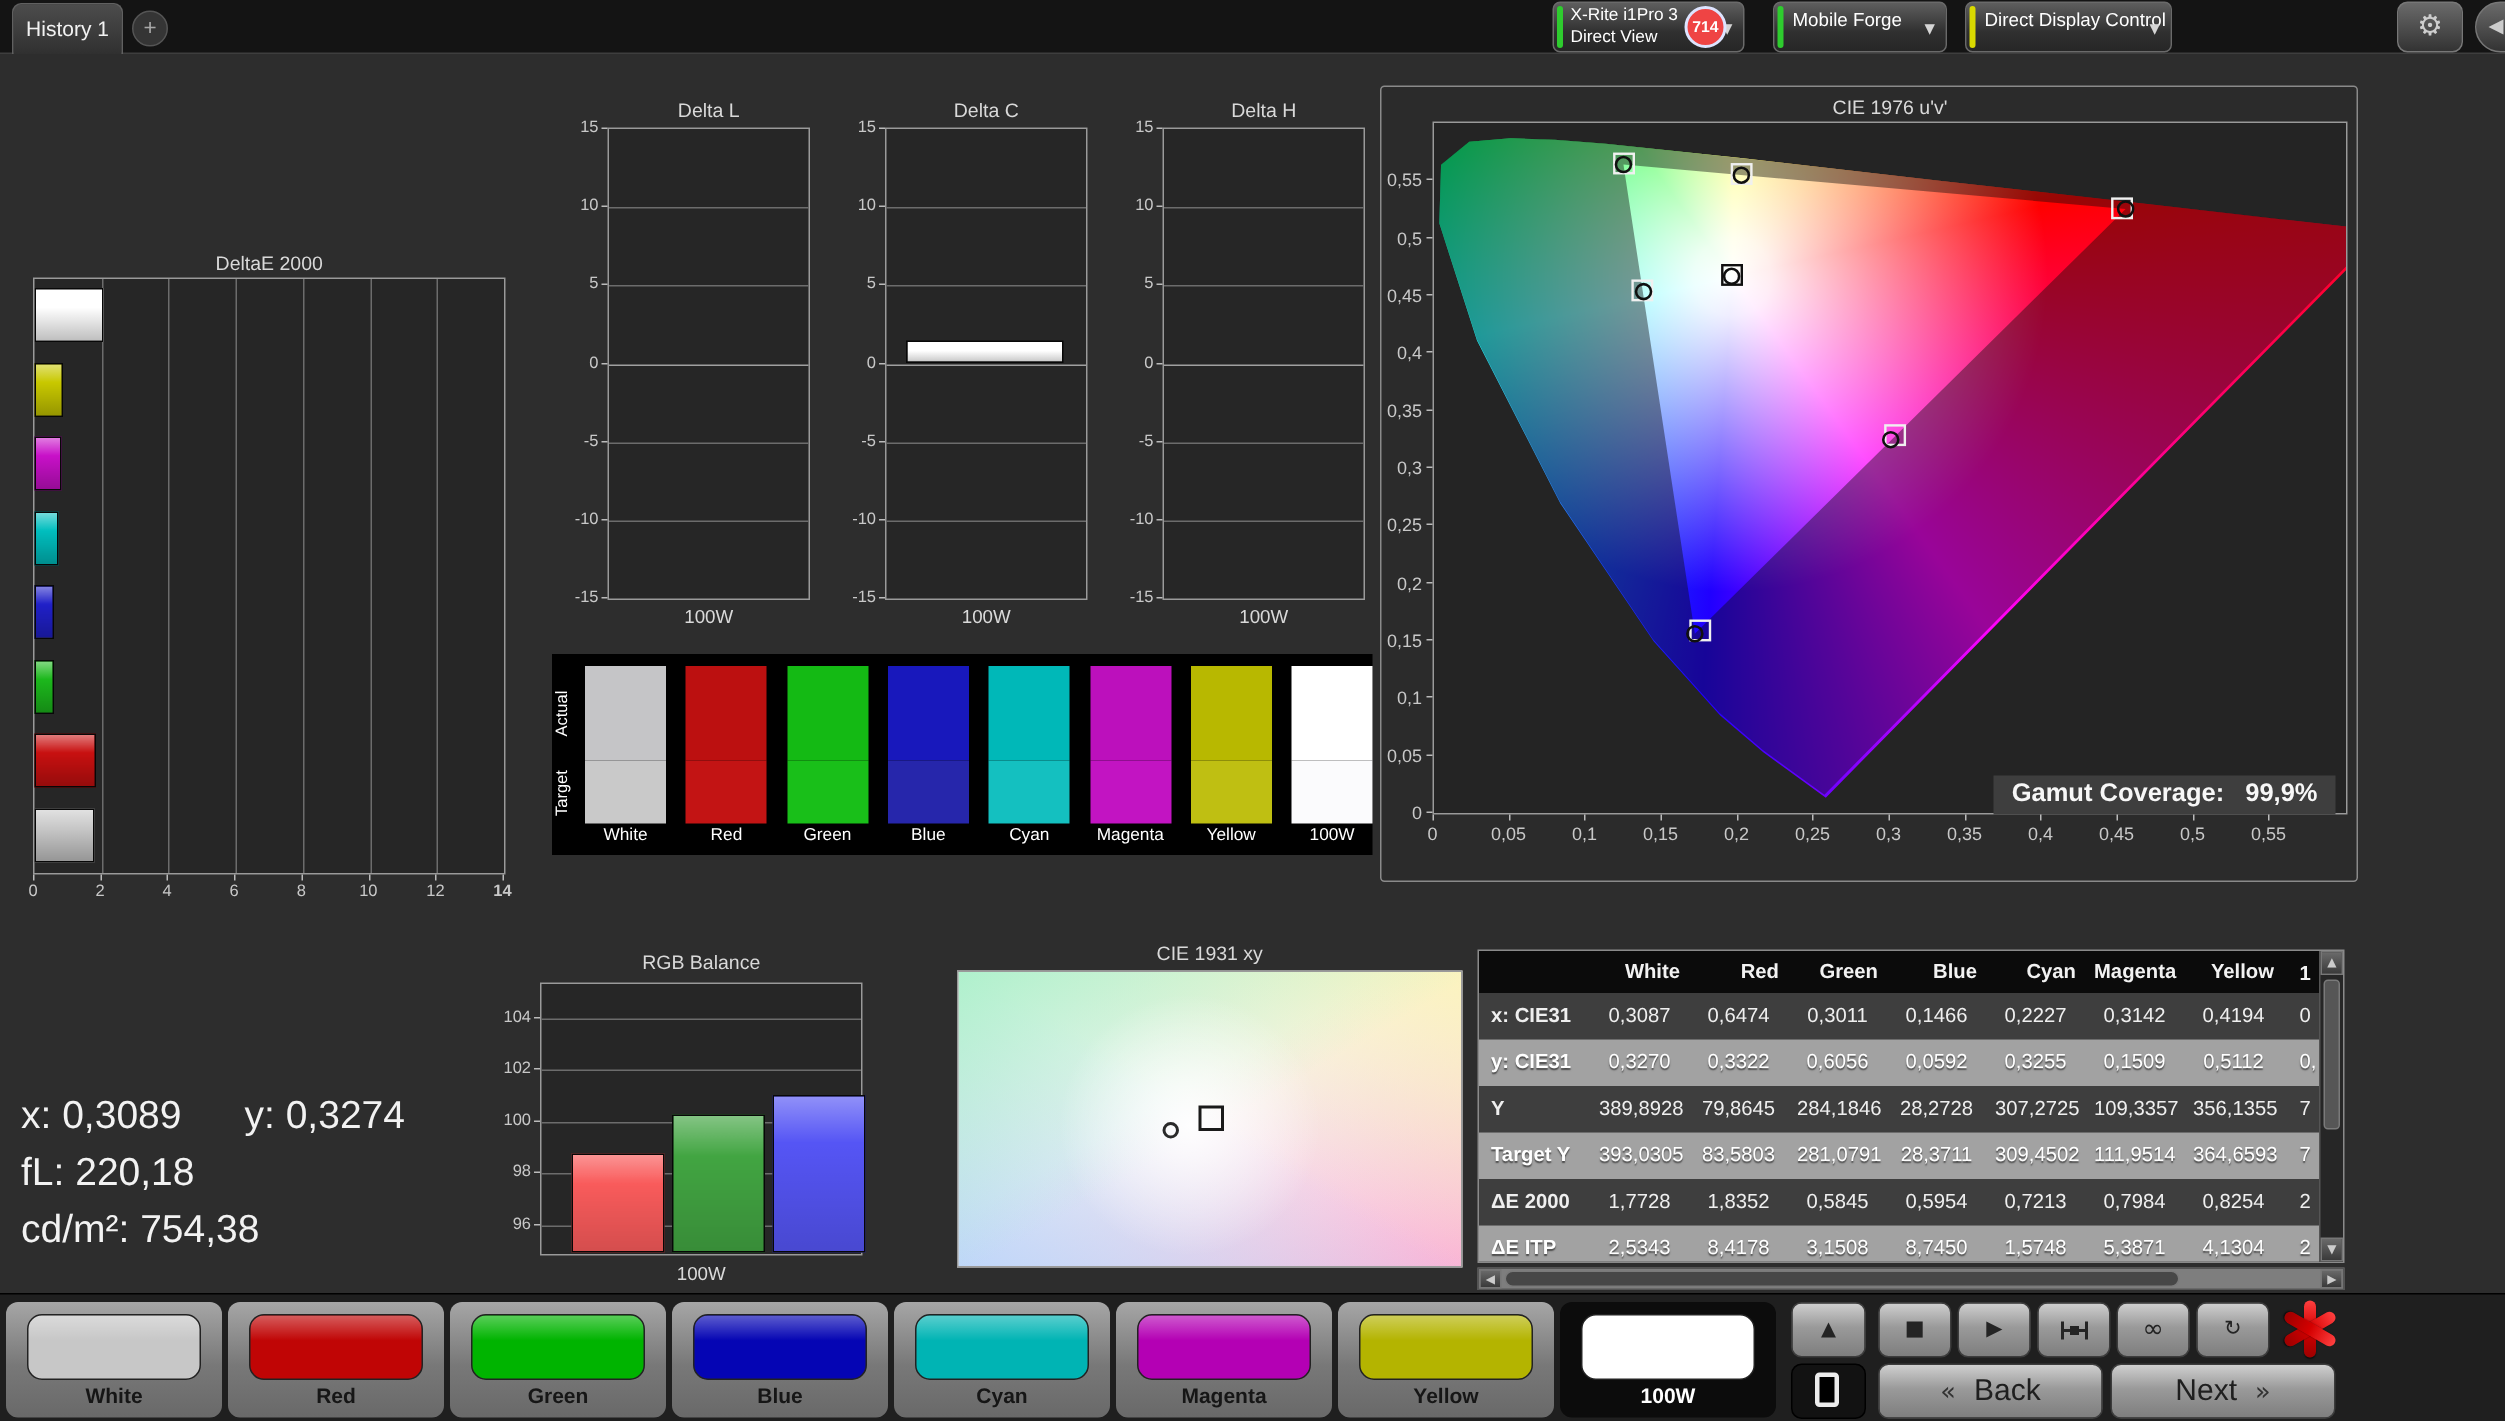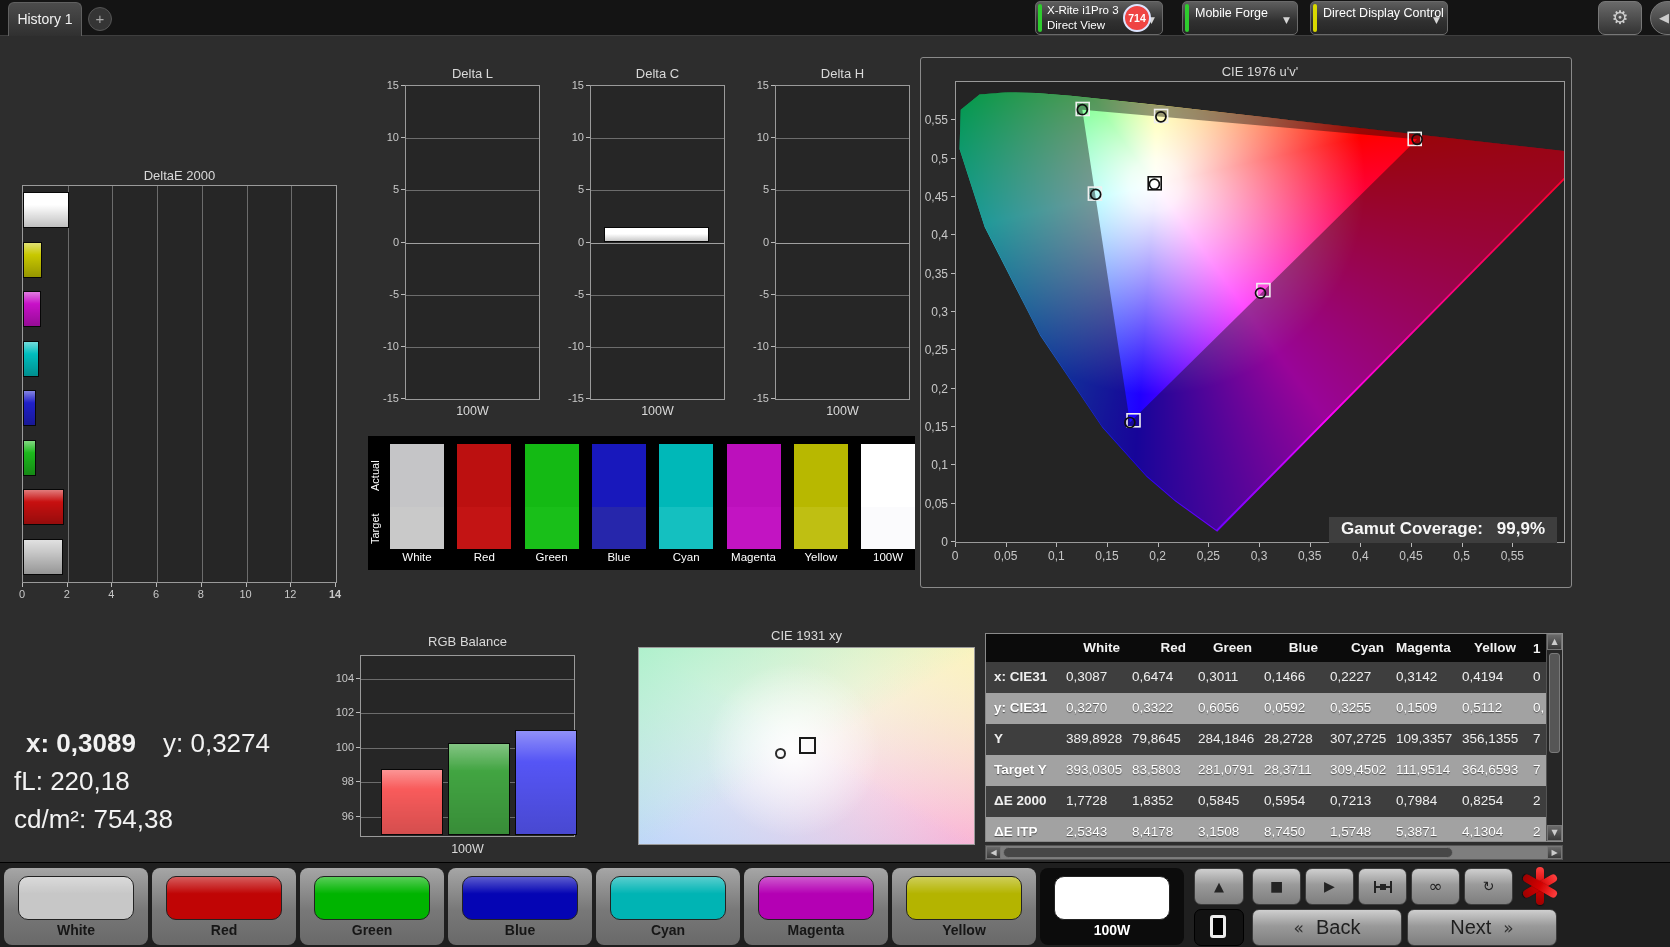--- a/index.html
+++ b/index.html
@@ -67,21 +67,21 @@
   #cie-title { left:955px; top:64px; width:610px; }
   #cie-plot { left:955px; top:81px; width:610px; height:462px; overflow:hidden; background:#242424; }
   #horseshoe { position:absolute; left:0; top:0; width:610px; height:462px; }
   #coverage-box { position:absolute; right:113px; top:517px; height:26px; background:#3e3e3e; color:#f7f7f7;
                   font-size:17px; font-weight:bold; padding:2px 12px; white-space:nowrap; }
   #coverage-box .val { margin-left:14px; }
 
   
   #cr-title { position:absolute; left:14px; top:656px; font-size:29px; color:#f0f0f0; }
   .cr-val { position:absolute; font-size:26px; color:#f2f2f2; }
-  #cr-x { left:26px; top:728px;font-weight:bold; } #cr-y { left:163px; top:728px; }
+  #cr-x { left:14px; top:728px; } #cr-y { left:163px; top:728px; }
   #cr-fl { left:14px; top:766px; } #cr-cd { left:14px; top:804px; }
 
   #rgb-title { left:360px; top:634px; width:215px; }
   #rgb-plot { left:360px; top:655px; width:215px; height:182px; }
   #rgb-xlabel { left:360px; top:842px; width:215px; }
 
   #cie31-title { left:638px; top:628px; width:337px; }
   #cie31-plot { left:638px; top:647px; width:337px; height:198px; border:1px solid #9a9a9a; position:absolute;
     background:
       radial-gradient(circle at 46% 52%, rgba(255,255,255,0.95), rgba(255,255,255,0) 42%),
@@ -95,21 +95,21 @@
 
   
   #mtable { position:absolute; left:985px; top:633px; width:578px; height:209px; border:1px solid #8a8a8a;
             background:#333; overflow:hidden; }
   #tbl-grid { position:absolute; left:0; top:0; display:grid; grid-template-columns:80px repeat(7,66px) 18px;
               grid-template-rows:28px repeat(6,31px); }
   .th { background:#0b0b0b; color:#f2f2f2; font-weight:bold; font-size:13.5px; text-align:right; padding:6px 12px 0 0; }
   .rowdark  { background:#3e3e3e; color:#efefef; }
   .rowlight { background:#a2a2a2; color:#fff; text-shadow:0 1px 1px rgba(0,0,0,0.55); }
   .tl { font-weight:bold; font-size:13.5px; padding:7px 0 0 8px; }
-  .td { font-size:13.5px; text-align:left; padding:7px 12px 0 0; }
+  .td { font-size:13.5px; text-align:center; padding:7px 12px 0 0; }
   .tp { font-size:13.5px; text-align:left; padding:7px 0 0 5px; overflow:hidden; }
   #vscroll { position:absolute; right:0; top:0; width:16px; height:207px; background:#262626; border-left:1px solid #555; }
   .scr-btn { position:absolute; background:linear-gradient(#6a6a6a,#3a3a3a); border:1px solid #777; color:#ccc;
              text-align:center; }
   .scr-thumb { position:absolute; background:#565656; border:1px solid #7a7a7a; border-radius:3px; }
   #hscroll { position:absolute; left:985px; top:845px; width:578px; height:15px; background:#7e7e7e; border:1px solid #555; }
 
   
   #bottombar { position:absolute; left:0; top:862px; width:1670px; height:85px; background:#1f1f1f; border-top:1px solid #000; }
   .pat-btn { position:absolute; top:5px; width:144px; height:77px; border-radius:8px;

